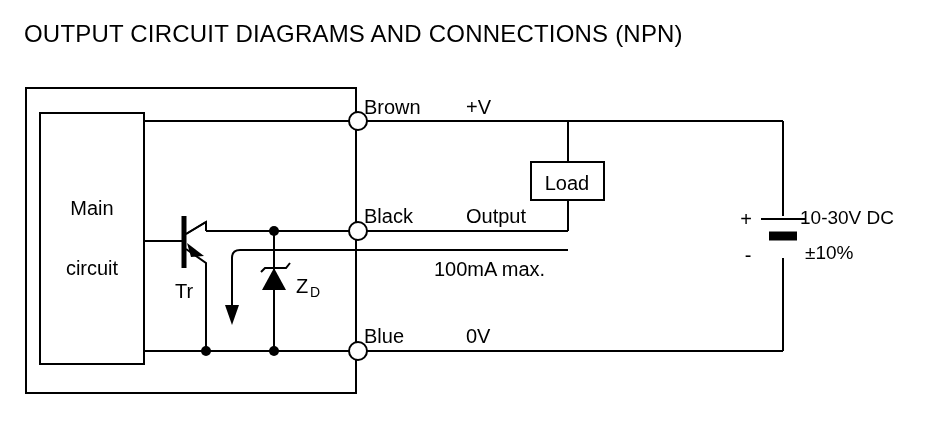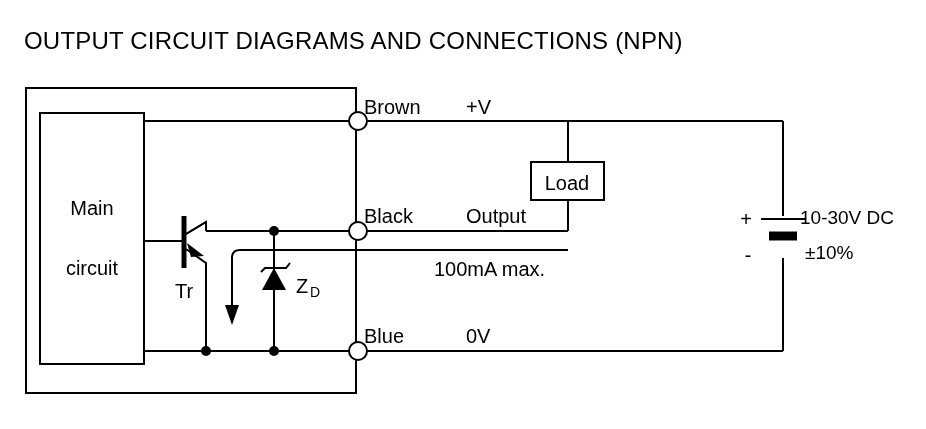--- a/index.html
+++ b/index.html
@@ -17,21 +17,21 @@
   }
   #root {
     position: relative;
     width: 926px;
     height: 429px;
     background: #ffffff;
   }
   #title {
     position: absolute;
     left: 24px;
-    top: 27px;
+    top: 20px;
     font-size: 24px;
     font-weight: 400;
     letter-spacing: 0.2px;
     color: #000000;
     white-space: nowrap;
   }
   #diagram {
     position: absolute;
     left: 0;
     top: 0;

